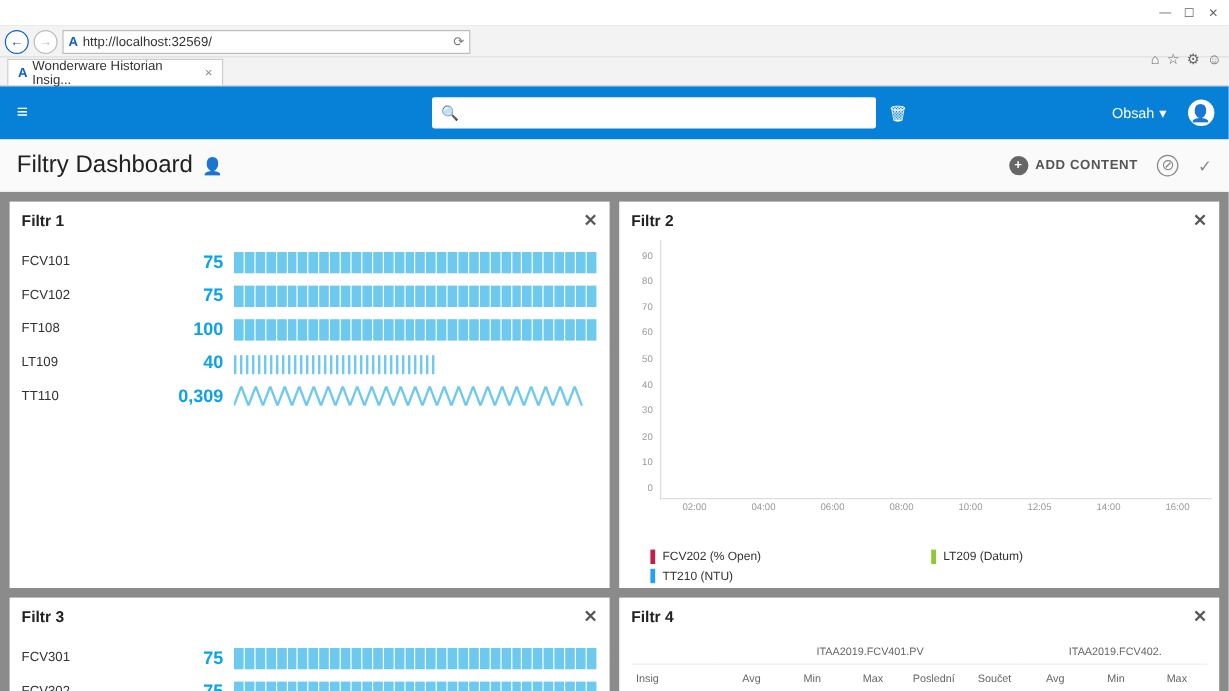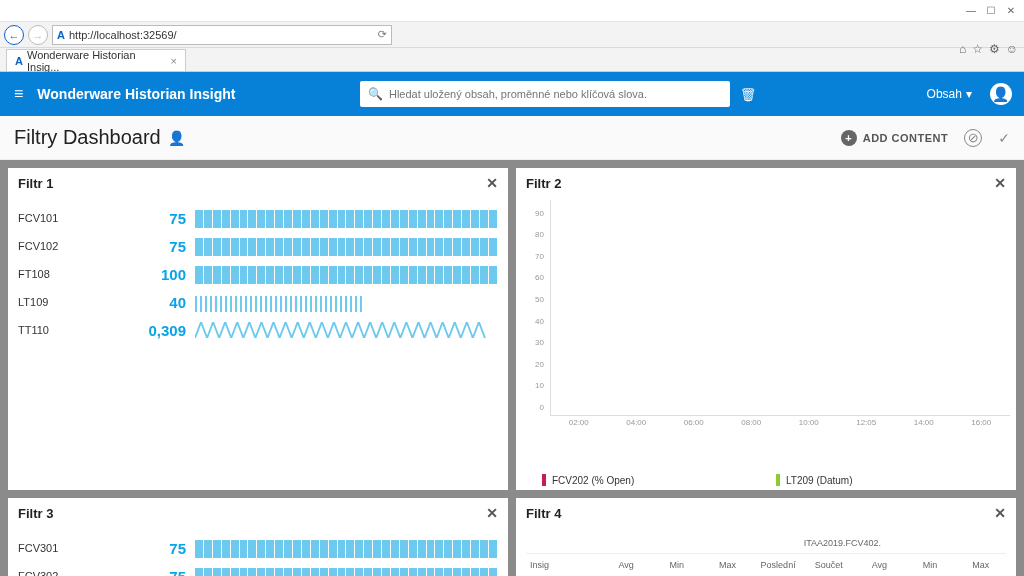--- a/index.html
+++ b/index.html
@@ -151,24 +151,22 @@
   <div class="chrome-right">
     <span>⌂</span>
     <span>☆</span>
     <span>⚙</span>
     <span>☺</span>
   </div>
 </div>
 
 <div class="app-header">
   <span class="menu-icon">≡</span>
-  <span class="app-title">Wonderware Historian Insight</span>
   <div class="app-search">
     <span class="sicon">🔍</span>
-    <input placeholder="Hledat uložený obsah, proměnné nebo klíčová slova." style="">
   </div>
   <span class="trash-slot">🗑</span>
   <div class="header-right">
     <div class="obsah">
       <span>Obsah</span>
       <span>▾</span>
     </div>
     <div class="avatar">
         <span>👤</span>
       </div>
@@ -512,20 +510,24 @@
           </div>
         <div class="legend" id="legend">
             <div class="item">
               <div class="sw" style="background: rgb(193, 32, 75);"></div>
               <span>FCV202 (% Open)</span>
             </div>
             <div class="item">
               <div class="sw" style="background: rgb(143, 201, 58);"></div>
               <span>LT209 (Datum)</span>
             </div>
+            <div class="item">
+              <div class="sw" style="background: rgb(31, 166, 232);"></div>
+              <span>TT210 (NTU)</span>
+            </div>
           </div>
       </div>
     </div>
 
     <div class="panel">
       <div class="panel-head">
         <span>Filtr 3</span>
         <span class="close">✕</span>
       </div>
       <div class="panel-body" id="filtr3-body">
@@ -613,20 +615,21 @@
     </div>
 
     <div class="panel">
       <div class="panel-head">
         <span>Filtr 4</span>
         <span class="close">✕</span>
       </div>
       <div class="panel-body">
         <div class="groupband">
           <div class="g" style="flex:1.4"></div>
+          <div class="g" style="flex:5">ITAA2019.FCV401.PV</div>
           <div class="g" style="flex:3">ITAA2019.FCV402.</div>
         </div>
         <div class="tbl-head" id="tblhead">
             <div class="c first">Insig</div>
             <div class="c">Avg</div>
             <div class="c">Min</div>
             <div class="c">Max</div>
             <div class="c">Poslední</div>
             <div class="c">Součet</div>
             <div class="c">Avg</div>

